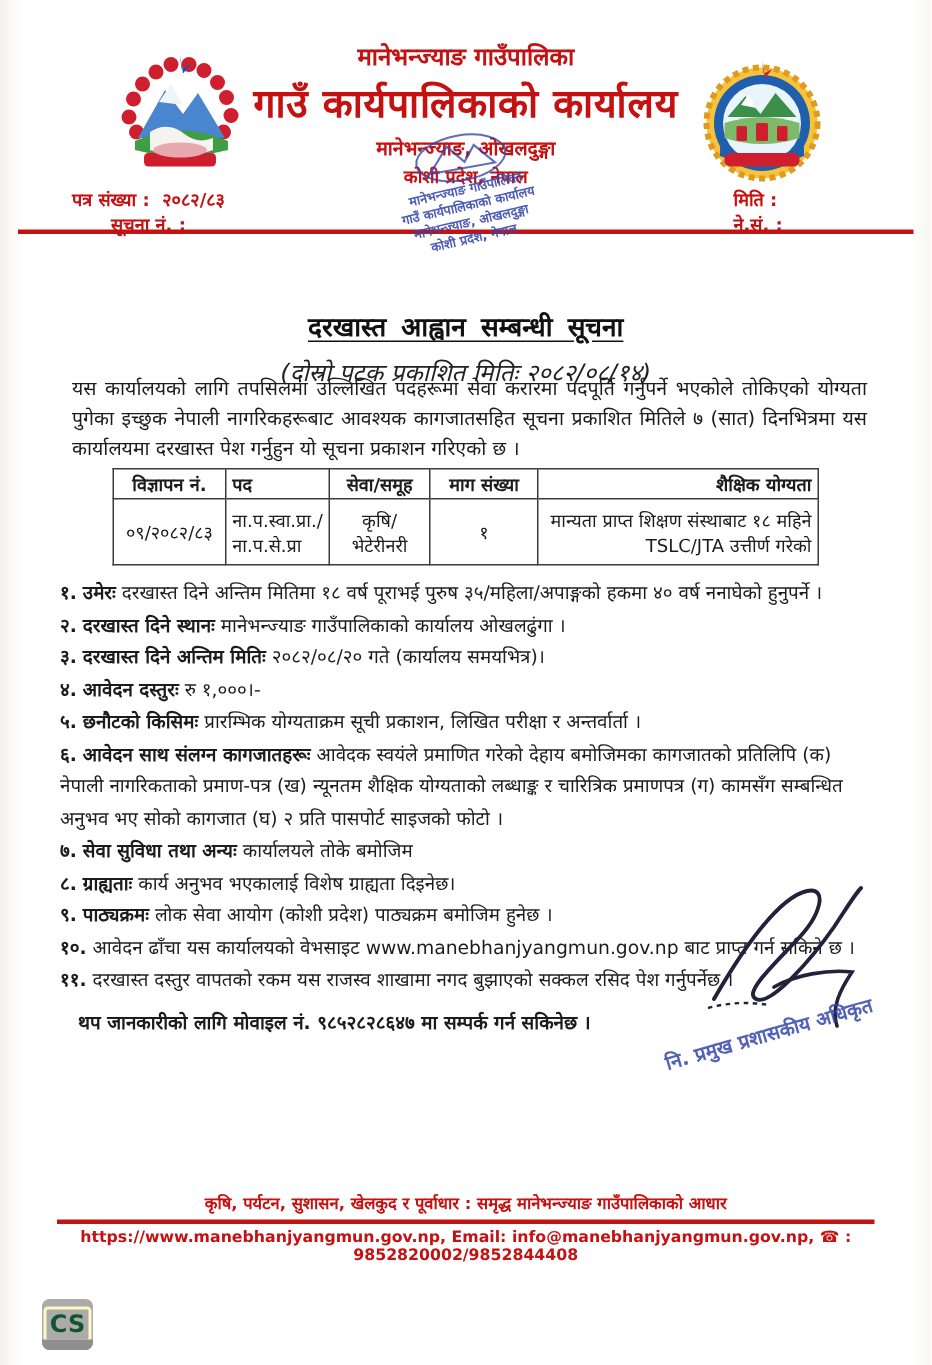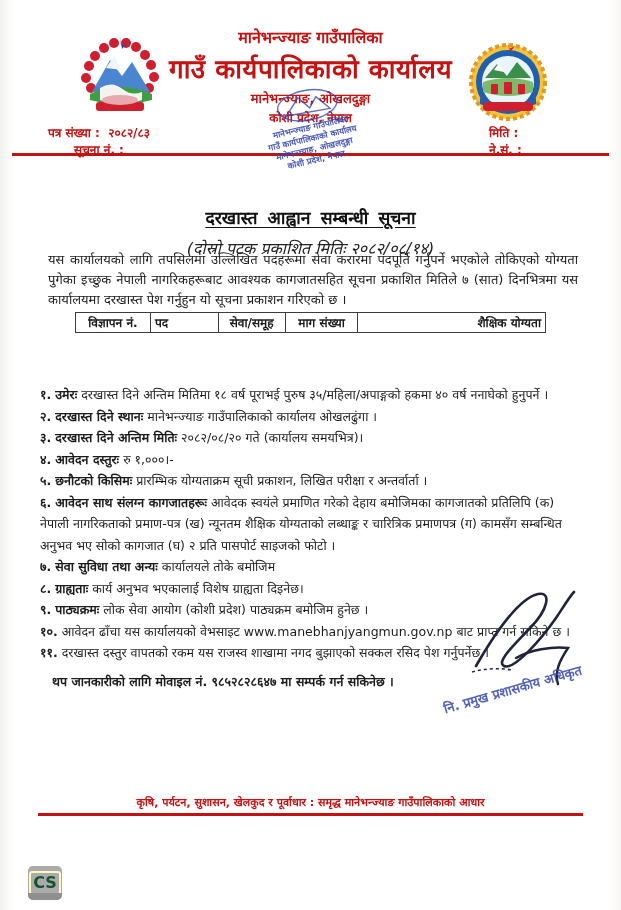--- a/index.html
+++ b/index.html
@@ -156,20 +156,27 @@
 
   <table class="tbl">
     <tbody>
         <tr>
       <th class="c0">विज्ञापन नं.</th>
       <th class="c1">पद</th>
       <th class="c2">सेवा/समूह</th>
       <th class="c3">माग संख्या</th>
       <th class="c4">शैक्षिक योग्यता</th>
     </tr>
+    <tr>
+      <td class="c0">०९/२०८२/८३</td>
+      <td class="c1">ना.प.स्वा.प्रा./ ना.प.से.प्रा</td>
+      <td class="c2">कृषि/भेटेरीनरी</td>
+      <td class="c3">१</td>
+      <td class="c4">मान्यता प्राप्त शिक्षण संस्थाबाट १८ महिने TSLC/JTA उत्तीर्ण गरेको</td>
+    </tr>
   </tbody>
     </table>
 
   <div class="list">
     <div class="li"><span class="n">१.</span> <span class="b">उमेरः</span><span> दरखास्त दिने अन्तिम मितिमा १८ वर्ष पूराभई पुरुष ३५/महिला/अपाङ्गको हकमा ४० वर्ष ननाघेको हुनुपर्ने ।</span></div>
     <div class="li"><span class="n">२.</span> <span class="b">दरखास्त दिने स्थानः</span><span> मानेभन्ज्याङ गाउँपालिकाको कार्यालय ओखलढुंगा ।</span></div>
     <div class="li"><span class="n">३.</span> <span class="b">दरखास्त दिने अन्तिम मितिः</span><span> २०८२/०८/२० गते (कार्यालय समयभित्र)।</span></div>
     <div class="li"><span class="n">४.</span> <span class="b">आवेदन दस्तुरः</span><span> रु १,०००।-</span></div>
     <div class="li"><span class="n">५.</span> <span class="b">छनौटको किसिमः</span><span> प्रारम्भिक योग्यताक्रम सूची प्रकाशन, लिखित परीक्षा र अन्तर्वार्ता ।</span></div>
     <div class="li"><span class="n">६.</span> <span class="b">आवेदन साथ संलग्न कागजातहरूः</span><span> आवेदक स्वयंले प्रमाणित गरेको देहाय बमोजिमका कागजातको प्रतिलिपि (क) नेपाली नागरिकताको प्रमाण-पत्र  (ख) न्यूनतम शैक्षिक योग्यताको लब्धाङ्क र चारित्रिक प्रमाणपत्र (ग) कामसँग सम्बन्धित अनुभव भए सोको कागजात (घ) २ प्रति पासपोर्ट साइजको फोटो ।</span></div>
@@ -187,20 +194,21 @@
       <path d="M8 78 C 30 40, 52 10, 70 6 C 84 3, 80 22, 62 40 C 45 58, 28 74, 36 78 C 46 83, 74 50, 88 30 C 96 18, 102 8, 106 4" fill="none" stroke="#20233a" stroke-width="2.6" stroke-linecap="round"></path>
       <path d="M48 70 C 62 62, 84 58, 100 60 C 92 72, 86 84, 90 96" fill="none" stroke="#20233a" stroke-width="2.4" stroke-linecap="round"></path>
       <path d="M4 84 C 18 80, 34 80, 44 82" fill="none" stroke="#20233a" stroke-width="1.6" stroke-dasharray="3 3"></path>
     </svg>
   </div>
   <div class="sig-stamp">नि. प्रमुख प्रशासकीय अधिकृत</div>
 
   <div class="footer">
     <div class="motto">कृषि, पर्यटन, सुशासन, खेलकुद र पूर्वाधार : समृद्ध मानेभन्ज्याङ गाउँपालिकाको आधार</div>
     <div class="foot-rule"></div>
+    <div class="foot-contact">https://www.manebhanjyangmun.gov.np, Email: info@manebhanjyangmun.gov.np, ☎ : 9852820002/9852844408</div>
   </div>
 
   <div class="cam">
     <div class="cs-box">
       <span class="cs-t">CS</span>
       <span class="cs-strip"></span>
     </div>
   </div>
 
 </div>

